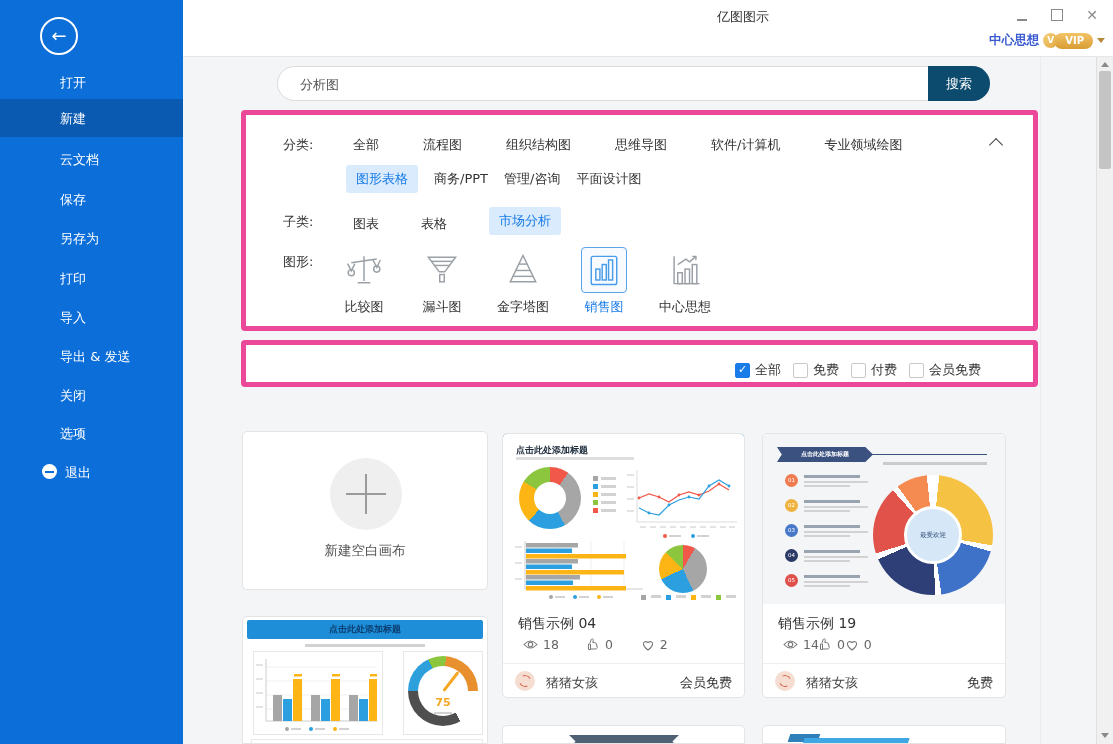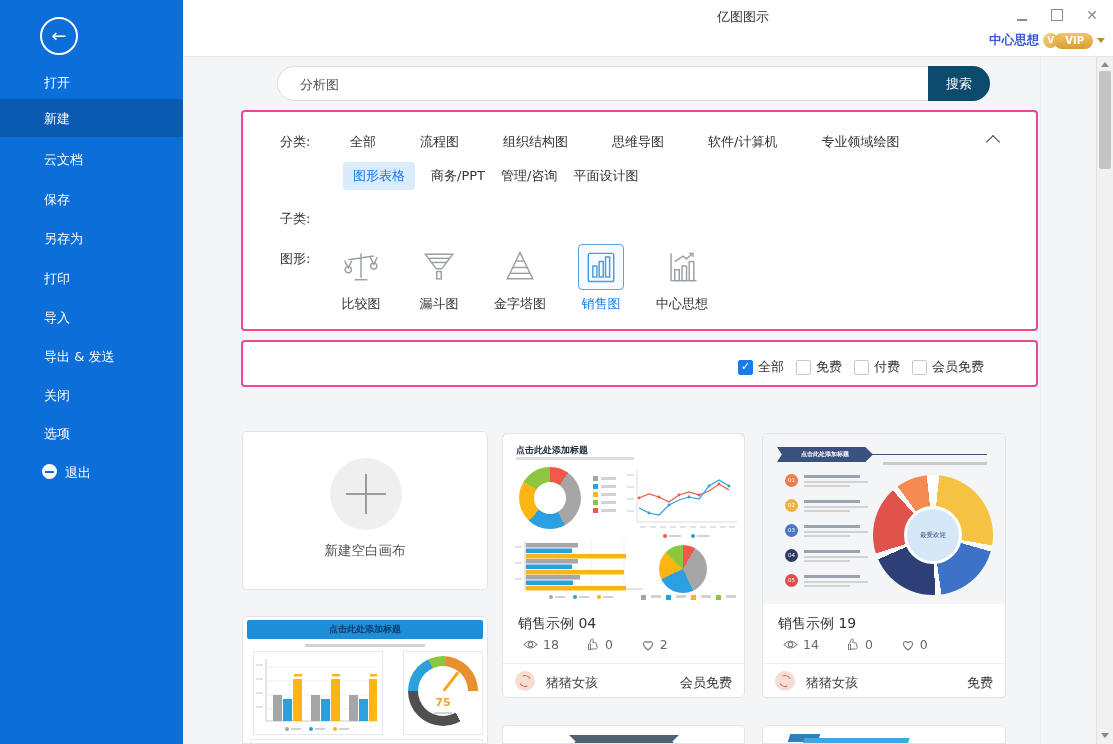--- a/index.html
+++ b/index.html
@@ -1,21 +1,21 @@
 <!DOCTYPE html>
 <html><head>
 <meta charset="utf-8">
 <style>
   html,body{margin:0;padding:0;background:#dfe3e6;}
   .win{position:relative;width:1113px;height:744px;overflow:hidden;background:#f4f5f6;
        font-family:"DejaVu Sans","Liberation Sans",sans-serif;box-shadow:0 0 0 1px #c3c9cd;}
   .abs{position:absolute;}
   
   .sidebar{position:absolute;left:0;top:0;width:183px;height:744px;background:#0c6ed8;}
-  .side-item{position:absolute;left:44px;color:#fff;font-size:13px;white-space:nowrap;cursor:default;}
+  .side-item{position:absolute;left:60px;color:#fff;font-size:13px;white-space:nowrap;cursor:default;}
   .side-active{position:absolute;left:0;width:183px;height:38px;background:#0a5ab2;}
   .back-circle{position:absolute;left:40px;top:17px;width:38px;height:38px;border:2px solid #fff;
                border-radius:50%;box-sizing:border-box;color:#fff;text-align:center;line-height:33px;font-size:18px;}
   .quit-ico{position:absolute;left:42px;top:464px;width:15px;height:15px;background:#fff;border-radius:50%;}
   .quit-ico::after{content:"";position:absolute;left:3px;top:6.5px;width:9px;height:2.5px;background:#0c6ed8;}
   
   .topbar{position:absolute;left:183px;top:0;width:930px;height:57px;background:#fff;border-bottom:1px solid #e4e6e8;box-sizing:border-box;}
   .wtitle{position:absolute;left:505px;top:8px;width:110px;text-align:center;font-size:13px;color:#333;}
   .wc{position:absolute;top:6px;width:26px;height:18px;color:#8a8a8a;text-align:center;cursor:default;}
   .userline{position:absolute;top:32px;right:8px;display:flex;align-items:center;gap:4px;}
@@ -27,21 +27,21 @@
          background:linear-gradient(180deg,#f2c467,#d99c33);border-radius:9px;color:#fff;font-size:10px;font-weight:bold;}
   .caret{width:0;height:0;border-left:4px solid transparent;border-right:4px solid transparent;border-top:5px solid #b5893a;}
   
   .search-box{position:absolute;left:277px;top:66px;width:713px;height:35px;background:#fff;
               border:1px solid #dcdcdc;border-radius:18px;box-sizing:border-box;}
   .search-input{position:absolute;left:20px;top:0;width:600px;height:33px;border:none;outline:none;
                 font-size:13px;color:#555;background:transparent;font-family:inherit;}
   .search-btn{position:absolute;right:-1px;top:-1px;width:62px;height:35px;background:#0c4a6e;color:#fff;
               border:none;border-radius:0 18px 18px 0;font-size:13px;font-family:inherit;cursor:pointer;}
   
-  .panel{position:absolute;background:#fff;border:2px solid #ec4899;border-radius:4px;box-sizing:border-box;}
+  .panel{position:absolute;background:#fff;border:5px solid #ec4899;border-radius:4px;box-sizing:border-box;}
   .lab{font-size:13px;color:#333;}
   .chip{background:#d9ebfc;color:#1b7ce8;padding:5px 10px;border-radius:3px;font-size:13px;}
   .chev{width:9px;height:9px;border-left:1.5px solid #444;border-top:1.5px solid #444;transform:rotate(45deg);}
   .shape-group{display:flex;flex-direction:column;align-items:center;gap:5px;}
   .shape-box{width:46px;height:46px;display:flex;align-items:center;justify-content:center;border:1px solid transparent;border-radius:4px;box-sizing:border-box;}
   .shape-box.sel{border-color:#5aa5e8;background:#f7fbff;}
   .shape-lab{font-size:13px;color:#333;white-space:nowrap;}
   .shape-lab.sel{color:#1b7ce8;}
   .tab{font-size:13.5px;color:#333;cursor:default;}
   .tab.sel{color:#1b7ce8;}
@@ -122,20 +122,25 @@
       <span class="lab">专业领域绘图</span>
     </div>
     <div class="chev abs" style="left:745px;top:25px;"></div>
     <div class="abs" style="left:100px;top:50px;display:flex;gap:16px;align-items:center;">
       <span class="chip">图形表格</span>
       <span class="lab">商务/PPT</span>
       <span class="lab">管理/咨询</span>
       <span class="lab">平面设计图</span>
     </div>
     <span class="lab abs" style="left:37px;top:98px;">子类:</span>
+    <div class="abs" style="left:107px;top:92px;display:flex;gap:42px;align-items:center;">
+      <span class="lab" style="padding-top:6px;">图表</span>
+      <span class="lab" style="padding-top:6px;">表格</span>
+      <span class="chip">市场分析</span>
+    </div>
     <span class="lab abs" style="left:37px;top:138px;">图形:</span>
     <div class="abs" style="left:95px;top:132px;display:flex;gap:32px;align-items:flex-end;">
       <div class="shape-group">
         <div class="shape-box">
           <svg width="40" height="40" viewBox="0 0 44 44" fill="none" stroke="#9aa0a6" stroke-width="1.6">
             <line x1="22" y1="7" x2="22" y2="34"></line>
               <line x1="8" y1="14" x2="36" y2="10"></line>
             <path d="M4,15 L8,23 L12,15"></path>
               <circle cx="8" cy="25" r="3.4"></circle>
             <path d="M32,11 L36,19 L40,11"></path>
@@ -405,21 +410,21 @@
         </div>
       </div>
 
       <div class="abs" style="left:110px;top:41px;width:120px;height:120px;border-radius:50%;
            background:conic-gradient(#fff 0 6deg,#f6c244 6deg 100deg,#fff 100deg 106deg,#3e71c8 106deg 172deg,#fff 172deg 178deg,#2e3f77 178deg 246deg,#fff 246deg 252deg,#e0524a 252deg 318deg,#fff 318deg 324deg,#f58b50 324deg 354deg,#fff 354deg 360deg);">
         <div class="abs" style="left:31px;top:31px;width:58px;height:58px;border-radius:50%;background:#d6e8f8;border:3px solid #fff;box-sizing:border-box;
              display:flex;align-items:center;justify-content:center;font-size:6.5px;color:#33507a;">最受欢迎</div>
       </div>
     </div>
     <div class="abs card-title" style="left:15px;top:181px;">销售示例 19</div>
-    <div class="abs" style="left:20px;top:203px;display:flex;gap:28px;">
+    <div class="abs" style="left:20px;top:203px;display:flex;">
       <span class="stat">
         <svg width="15" height="11" viewBox="0 0 15 11">
             <path d="M1,5.5 Q7.5,-1.5 14,5.5 Q7.5,12.5 1,5.5 Z" fill="none" stroke="#777" stroke-width="1.1"></path>
             <circle cx="7.5" cy="5.5" r="2.2" fill="none" stroke="#777" stroke-width="1.1"></circle>
           </svg>
         <span>14</span>
       </span>
       <span class="stat">
         <svg width="13" height="13" viewBox="0 0 13 13">
             <path d="M1.5,6 h2 v5.5 h-2 z M3.5,11 h5 c1,0 1.9,-0.8 1.7,-1.8 l-0.8,-3.4 c-0.2,-0.8 -0.9,-1.2 -1.7,-1.2 h-1.9 l0.5,-2.4 c0.2,-0.9 -0.5,-1.4 -1.1,-1.4 -0.5,0 -0.8,0.3 -1,0.7 l-1.2,3.4" fill="none" stroke="#777" stroke-width="1"></path>

